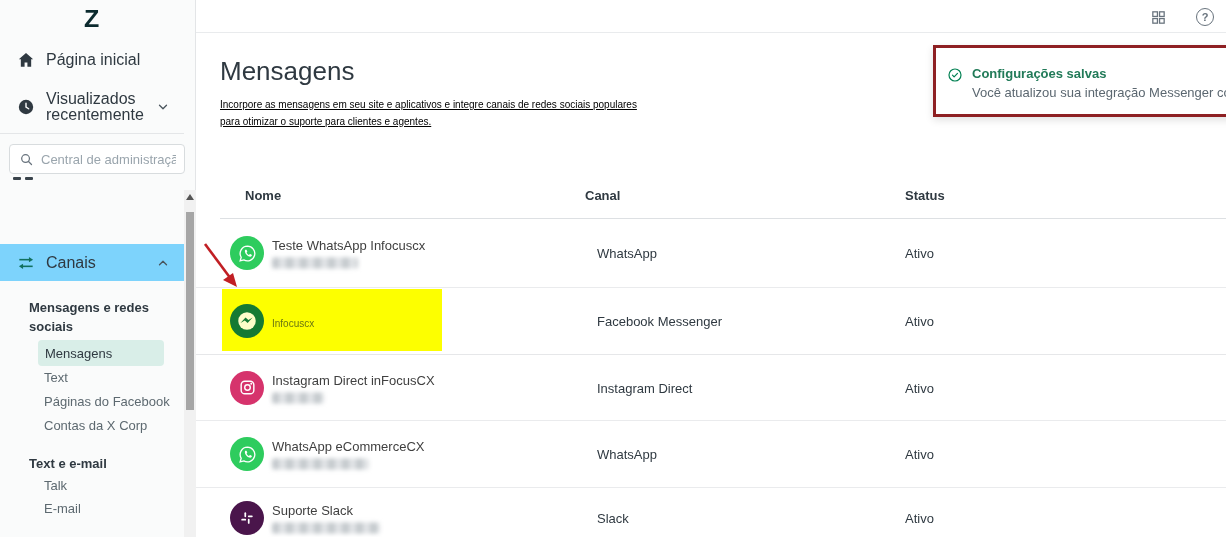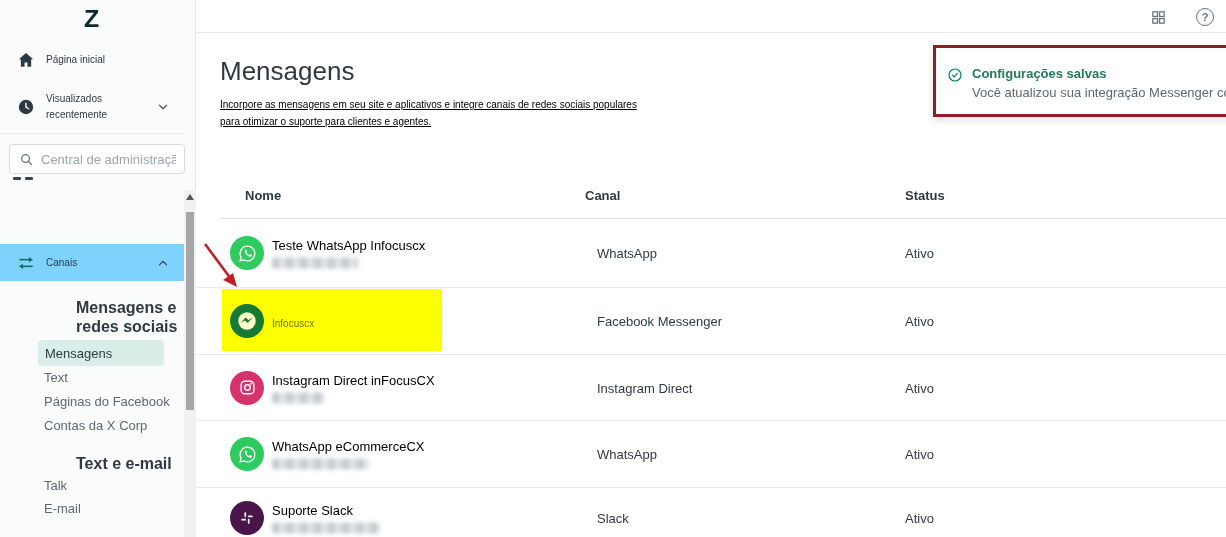--- a/index.html
+++ b/index.html
@@ -6,36 +6,36 @@
   html,body { width:1226px; height:537px; overflow:hidden; background:#fff;
     font-family:"Liberation Sans", sans-serif; color:#2f3941; font-size:13px; }
 
   
   .sidebar { position:absolute; left:0; top:0; width:196px; height:537px;
     background:#fafbfb; border-right:1px solid #e3e5e7; }
   .logo { position:absolute; left:84px; top:4px; font-size:25px; font-weight:900;
     color:#0b2a2e; letter-spacing:-1px; transform:scaleY(.95); cursor:pointer;}
   .side-item { position:absolute; left:0; width:184px; display:flex; align-items:center; cursor:pointer; }
   .side-item .ic { width:20px; height:20px; margin-left:16px; flex:0 0 20px; }
-  .side-item .lbl { margin-left:10px; font-size:10px; color:#2f3941; line-height:16px; }
+  .side-item .lbl { margin-left:10px; font-size:16px; color:#2f3941; line-height:16px; }
   .chev { position:absolute; right:14px; width:14px; height:14px; }
   .item-home { top:48px; height:24px; }
   .item-recent { top:88px; height:38px; }
   .side-divider { position:absolute; left:0; width:184px; height:1px; background:#e4e6e8; }
   .search-wrap { position:absolute; left:9px; top:144px; width:176px; height:30px;
     background:#fff; border:1px solid #d8dcde; border-radius:4px;
     display:flex; align-items:center; }
   .search-wrap .ic { width:15px; height:15px; margin-left:9px; flex:0 0 15px; }
   .search-wrap input { border:0; outline:0; background:transparent; margin-left:7px;
     width:135px; font-size:13px; font-family:"Liberation Sans",sans-serif; color:#2f3941; }
   .search-wrap input::placeholder { color:#9aa5ad; }
   .dash-frag { position:absolute; top:177px; height:3px; width:8px; background:#3a444c; border-radius:1px; }
   .item-pessoas { top:205px; height:32px; }
   .item-canais { top:244px; height:37px; background:#7dd3fc; }
-  .sub-section { position:absolute; left:29px; font-weight:bold; font-size:16px; color:#2f3941; line-height:19px; cursor:default;margin-left:47px;}
+  .sub-section { position:absolute; left:29px; font-weight:bold; font-size:13px; color:#2f3941; line-height:19px; cursor:default;}
   .sec-msg { top:298px; width:130px; }
   .sub-item { position:absolute; left:44px; font-size:13px; color:#5d6970; cursor:pointer; }
   .sub-sel { position:absolute; left:38px; top:340px; width:126px; height:26px;
     background:#d9eee8; border-radius:4px; display:flex; align-items:center; cursor:pointer;}
   .sub-sel span { margin-left:7px; color:#2f3941; }
   .si-text { top:370px; } .si-paginas { top:394px; } .si-contas { top:418px; }
   .sec-talk { top:454px; }
   .si-talk { top:478px; } .si-email { top:501px; }
 
   
@@ -71,21 +71,21 @@
   .r1 { top:219px; height:69px; } .r2 { top:288px; height:67px; border-bottom-color:#e6e7e9;}
   .r3 { top:355px; height:66px; } .r4 { top:421px; height:67px; } .r5 { top:488px; height:60px; border-bottom:0; }
   .hl { position:absolute; left:26px; top:1px; width:220px; height:62px; background:#fdff00; }
   .avatar { position:absolute; left:34px; top:50%; margin-top:-17px; width:34px; height:34px;
     border-radius:50%; display:flex; align-items:center; justify-content:center; }
   .av-whatsapp { background:#2ecc5e; }
   .av-instagram { background:#d6336c; }
   .av-slack { background:#4a154b; }
   .av-messenger { background:#157a33; }
   .name-block { position:absolute; left:76px; top:50%; transform:translateY(-50%); }
-  .row-link { font-size:13px; color:#000000; text-decoration:none; cursor:pointer; display:block; }
+  .row-link { font-size:13px; color:#404040; text-decoration:none; cursor:pointer; display:block; }
   .r2 .row-link { color:#2f7d12; }
   .blurline { margin-top:5px; height:11px; border-radius:2px; filter:blur(2px);
     background:repeating-linear-gradient(90deg,#c4c9cd 0 7px,#e0e3e5 7px 14px); }
   .b1 { width:86px; } .b3 { width:52px; } .b4 { width:97px; } .b5 { width:108px; }
   .sub-txt { margin-top:4px; font-size:10px; color:#6b7612; }
   .cell-channel { position:absolute; left:401px; top:50%; transform:translateY(-50%); color:#2f3941; }
   .cell-status { position:absolute; left:709px; top:50%; transform:translateY(-50%); color:#2f3941; }
 
   
   .arrow-svg { position:absolute; left:195px; top:235px; width:60px; height:62px; pointer-events:none; }

